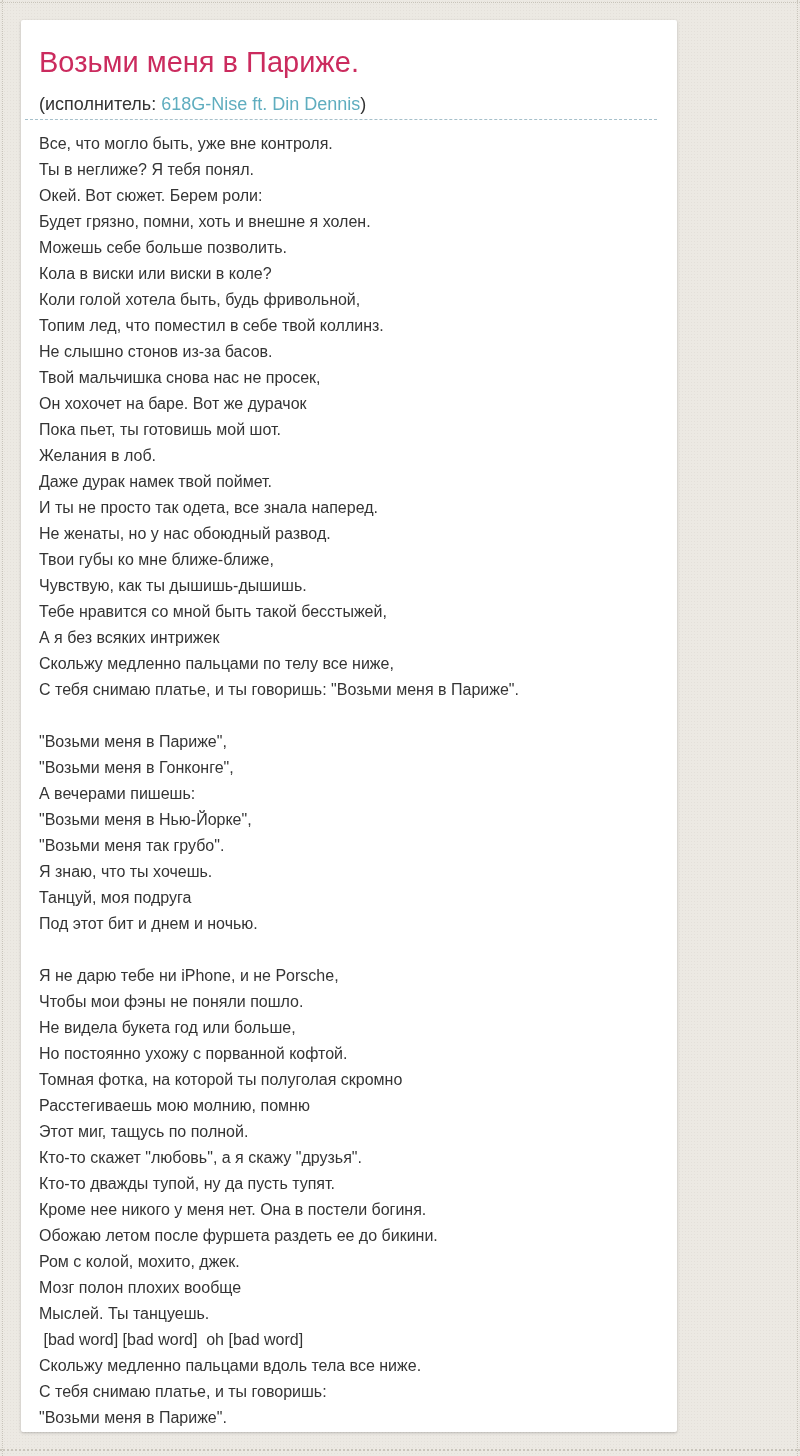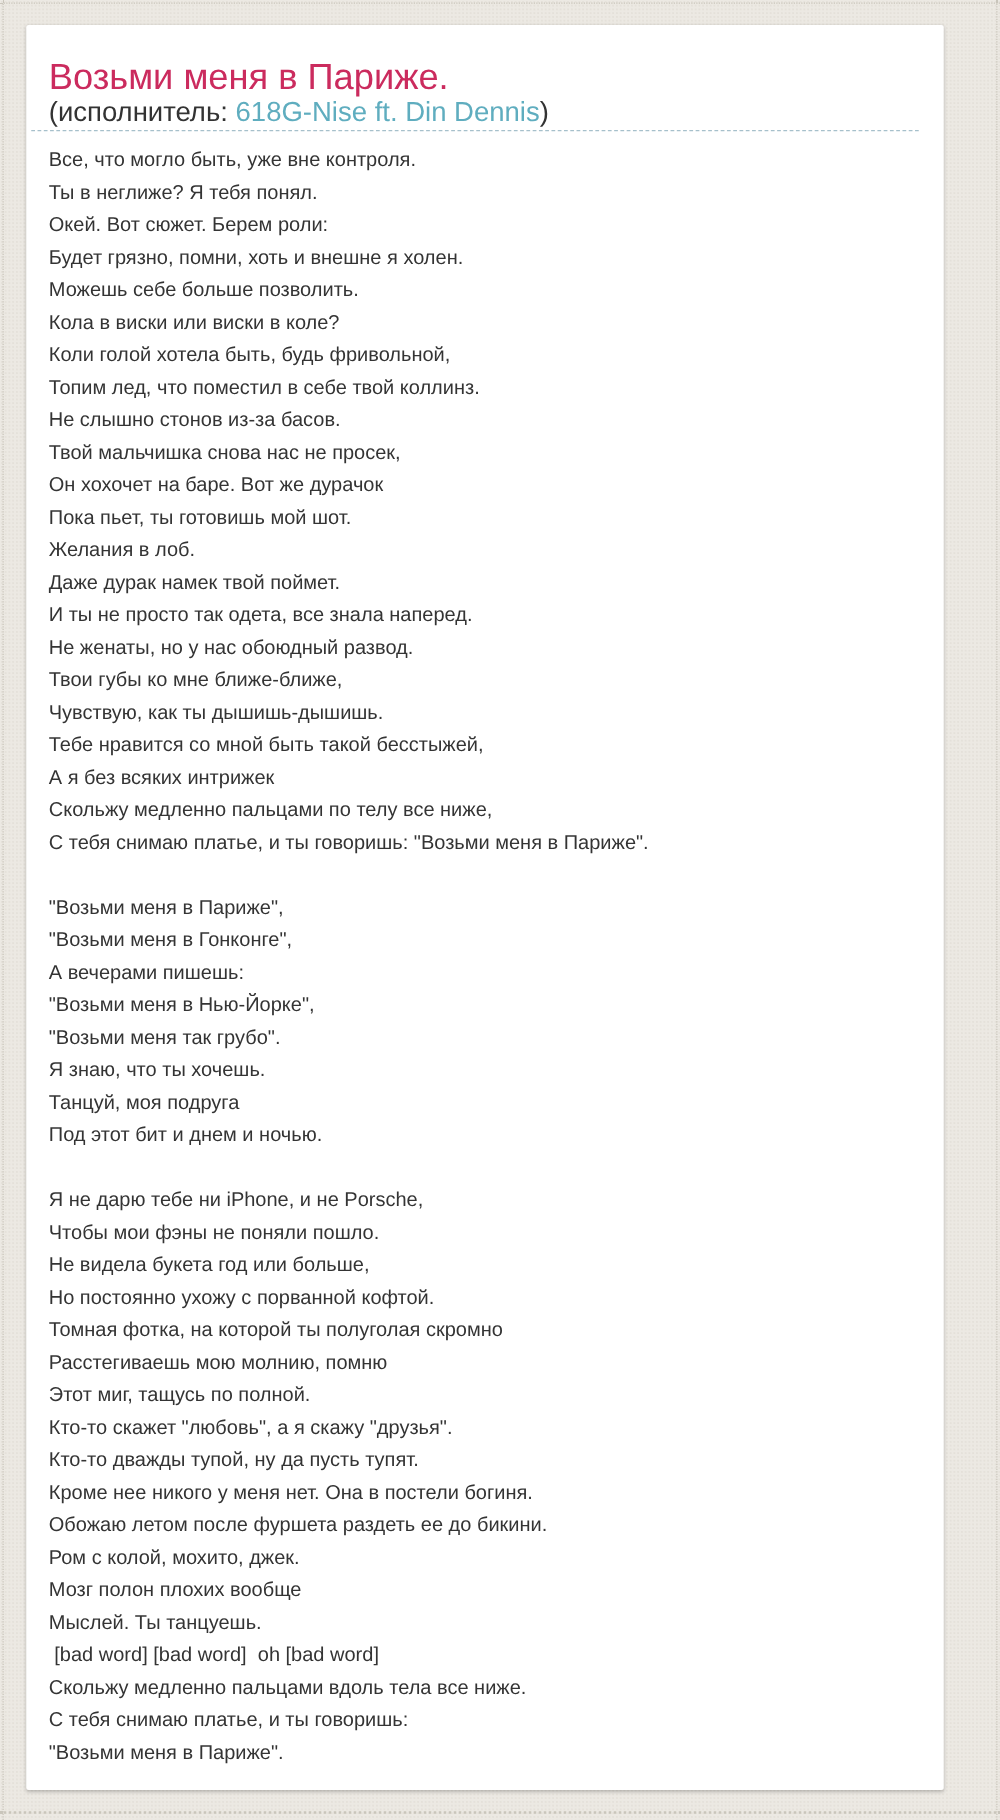--- a/index.html
+++ b/index.html
@@ -17,35 +17,35 @@
     background-image:radial-gradient(rgba(160,152,136,0.10) 1px, transparent 1px);
     background-size:3px 3px;
     font-family:"Liberation Sans","DejaVu Sans",sans-serif;
   }
   .edge{position:absolute;pointer-events:none;}
   .edge-top{top:2px;left:0;right:0;border-top:1px dotted var(--edge-dot);}
   .edge-bottom{top:1449px;left:0;right:0;border-top:2px dotted var(--edge-dot);}
   .edge-left{left:2px;top:0;bottom:0;border-left:1px dotted var(--edge-dot);}
   .edge-right{right:2px;top:0;bottom:0;border-left:1px dotted var(--edge-dot);}
   .card{
-    position:absolute;left:21px;top:20px;width:734px;height:1412px;
+    position:absolute;left:21px;top:20px;width:656px;height:1412px;
     box-sizing:border-box;background:#ffffff;border-radius:2px;
     box-shadow:0 1px 3px rgba(0,0,0,0.22);
   }
   .header{
     margin:0 20px 0 4px;
     padding:26px 0 5px 14px;
     border-bottom:1px dashed var(--divider-color);
   }
   .song-title{
     font-size:29px;line-height:32px;font-weight:normal;margin:0;
     color:var(--title-color);
   }
   .artist-line{
-    font-size:22px;line-height:19px;color:#333333;margin-top:2px;
+    font-size:18px;line-height:19px;color:#333333;margin-top:17px;
   }
   .artist-link{color:var(--link-color);text-decoration:none;cursor:pointer;}
   .lyrics{
     padding:11px 20px 0 18px;
     font-size:16px;line-height:26px;color:var(--text-color);
     white-space:pre-wrap;
   }
   .lyrics .line{min-height:26px;}
 </style>
 </head>

